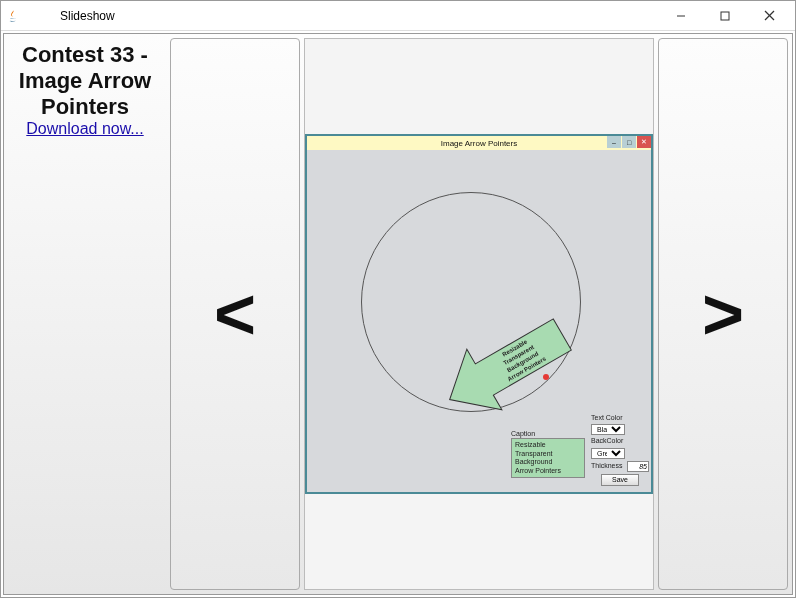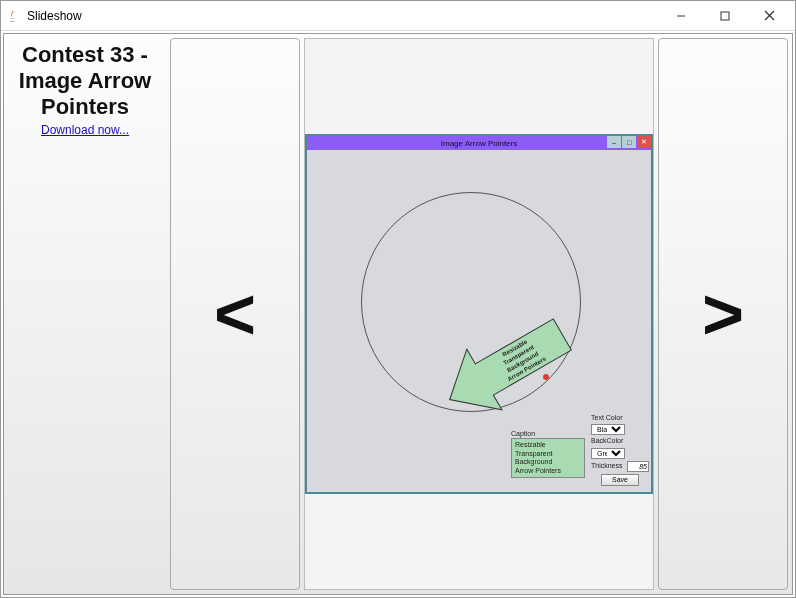--- a/index.html
+++ b/index.html
@@ -12,20 +12,21 @@
     border: 1px solid #999;
   }
   
   .titlebar {
     height: 30px;
     background: #fff;
     border-bottom: 1px solid #ddd;
     display: flex;
     align-items: center;
     padding: 0 4px;
+    gap: 33px;
   }
   .titlebar .java-icon {
     width: 16px; height: 16px; margin-right: 6px;
     display: flex; align-items: center; justify-content: center;
   }
   .titlebar .title { font-size: 12px; flex: 1; }
   .winbtns { display: flex; }
   .winbtn {
     width: 44px; height: 28px;
     display: flex; align-items: center; justify-content: center;
@@ -38,21 +39,21 @@
     border: 1px solid #999;
     margin: 2px;
     height: 562px;
     display: flex;
   }
   .header {
     text-align: center;
     padding: 8px 0 6px 0;
   }
   .header h1 { font-size: 22px; font-weight: bold; color: #111; }
-  .header a { font-size: 12px; color: #1a0dab; }
+  .header a { font-size: 16px; color: #1a0dab; }
   .middle {
     flex: 1;
     display: flex;
     align-items: stretch;
     padding: 4px 4px;
     gap: 4px;
   }
   .navbtn {
     width: 130px;
     background: linear-gradient(to bottom, #fdfdfd, #e8e8e8);
@@ -79,21 +80,21 @@
   
   .inner-window {
     width: 348px;
     height: 360px;
     background: #d7d9dc;
     border: 2px solid #4a8a96;
     position: relative;
   }
   .inner-title {
     height: 14px;
-    background: #8b5cf6;
+    background: #fef9c3;
     display: flex;
     align-items: center;
     justify-content: center;
     font-size: 8px;
     color: #111;
     position: relative;
   }
   .inner-title .ctl {
     position: absolute; right: 0; top: 0; display: flex;
   }

